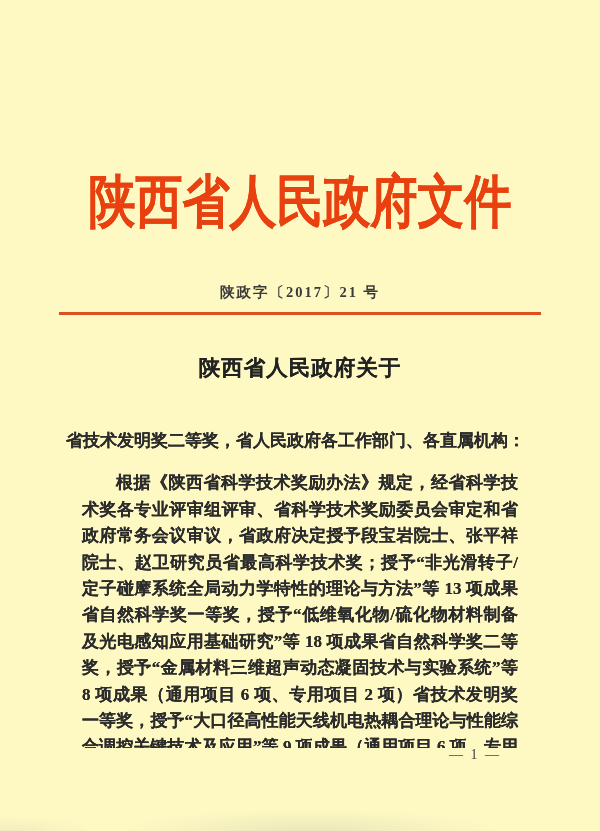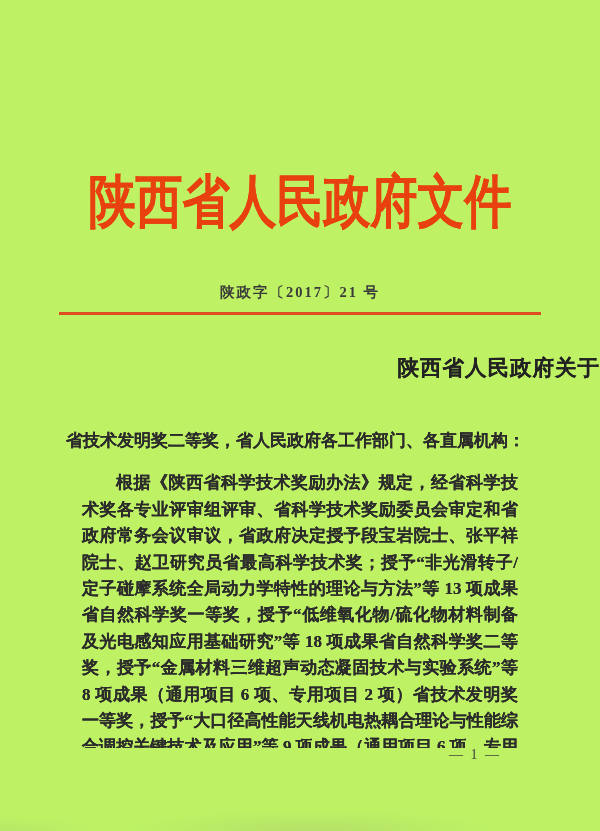--- a/index.html
+++ b/index.html
@@ -6,21 +6,21 @@
   :root{
     --masthead-red:#e8400f;
     --rule-red:#dd4f1e;
     --text-color:#2b2b2b;
   }
   .page{
     position:relative;
     width:600px;
     height:831px;
     margin:0 auto;
-    background:#bef264;
+    background:#fef9c3;
     overflow:hidden;
     font-family:"Liberation Serif","DejaVu Serif",serif;
   }
   .masthead{
     position:absolute;
     top:170px;left:0;right:0;
     margin:0;
     text-align:center;
     font-size:47px;
     font-weight:bold;
@@ -44,21 +44,21 @@
   .red-rule{
     position:absolute;
     top:312px;left:59px;
     width:482px;height:2.5px;
     background:var(--rule-red);
     border:none;margin:0;padding:0;
   }
   .title{
     position:absolute;
     top:352px;left:0;right:0;
-    text-align:right;
+    text-align:center;
     font-size:21.5px;
     font-weight:bold;
     color:#222222;
     line-height:32px;
     letter-spacing:1px;
     text-shadow:0 0 0.4px #222;
   }
   .body{
     position:absolute;
     top:428px;left:66px;

